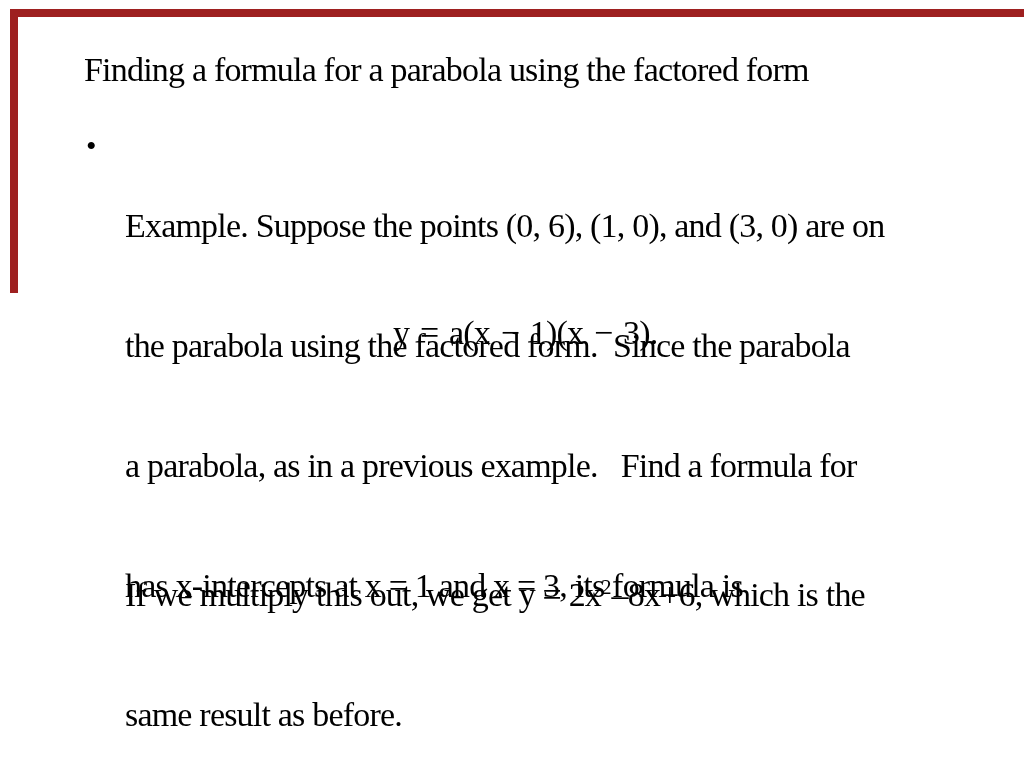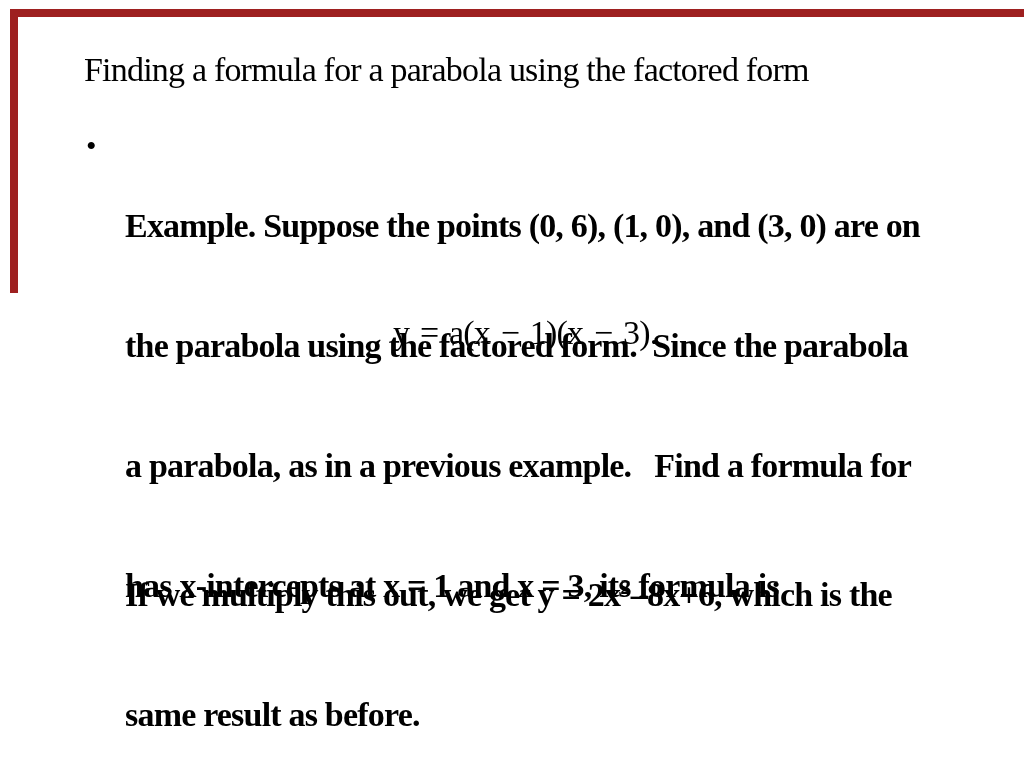--- a/index.html
+++ b/index.html
@@ -69,21 +69,21 @@
   .eq2 {
     left: 390px;
     top: 441px;
   }
   sup.exp {
     font-size: 0.62em;
     line-height: 0;
     vertical-align: super;
     letter-spacing: 0;
   }
-  .line { display: block; font-weight: bold; }
+  .line { display: block; }
 </style>
 </head>
 <body>
 
 <div class="slide">
 
   <div class="accent-bar-top" style="background: rgb(158, 32, 32);"></div>
   <div class="accent-bar-left" style="background: rgb(158, 32, 32);"></div>
 
   <div class="txt title">Finding a formula for a parabola using the factored form</div>

